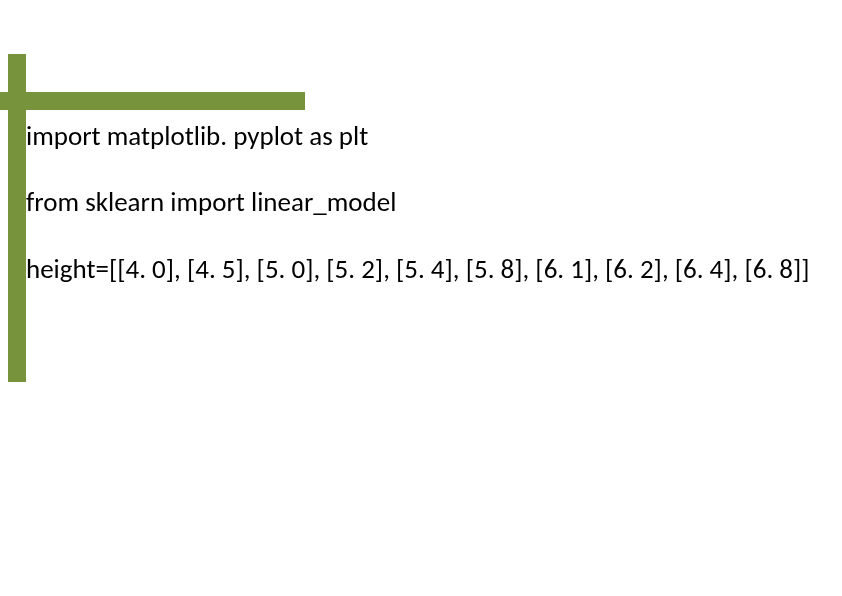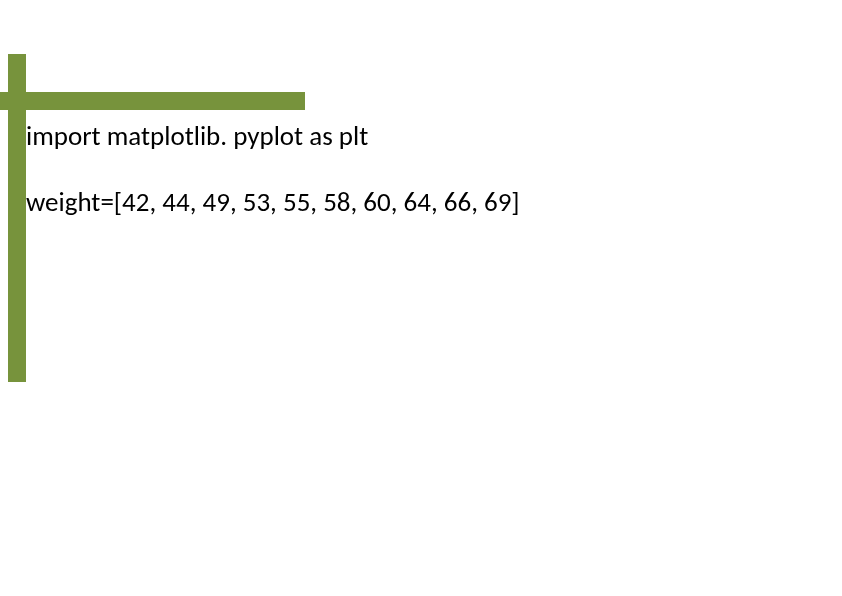--- a/index.html
+++ b/index.html
@@ -42,14 +42,15 @@
   }
 </style>
 </head>
 <body>
 
 <div class="frame-vbar"></div>
 <div class="frame-hbar"></div>
 
 <div class="content">
   <div class="code-line">import matplotlib. pyplot as plt</div>
-  <div class="code-line">weight=[42, 44, 49, 53, 55, 58, 60, 64, 66, 69]</div>
+  <div class="code-line">from sklearn import linear_model</div>
+  <div class="code-line">height=[[4. 0], [4. 5], [5. 0], [5. 2], [5. 4], [5. 8], [6. 1], [6. 2], [6. 4], [6. 8]]</div>
 </div>
 
 </body></html>

